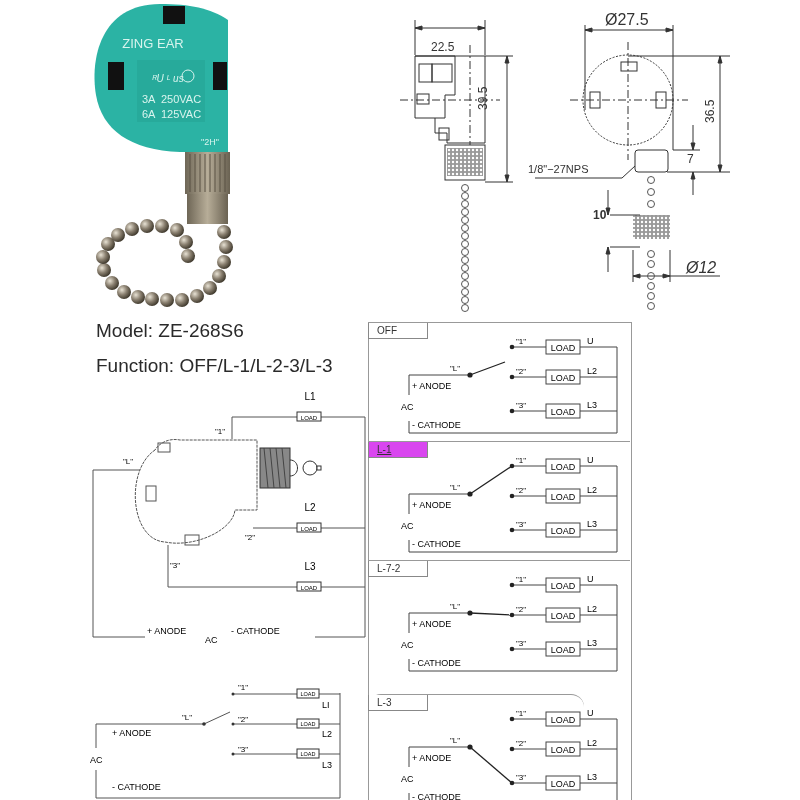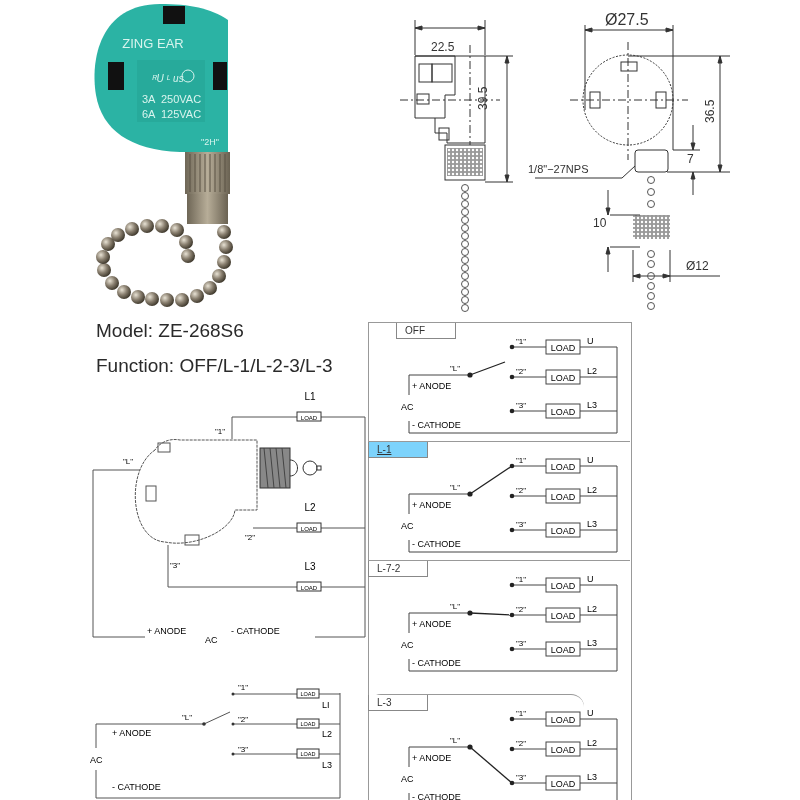--- a/index.html
+++ b/index.html
@@ -182,22 +182,22 @@
       <circle cx="131" cy="276" r="3.5"></circle>
       <circle cx="131" cy="286" r="3.5"></circle>
       <circle cx="131" cy="296" r="3.5"></circle>
       <circle cx="131" cy="306" r="3.5"></circle>
   </g>
 </svg>
 <span class="lbl" style="left:605px;top:11px;font-size:16px;">Ø27.5</span>
 <span class="lbl" style="left:703px;top:123px;font-size:12px;transform:rotate(-90deg);transform-origin:left top;">36.5</span>
 <span class="lbl" style="left:687px;top:152px;font-size:12px;">7</span>
 <span class="lbl" style="left:528px;top:163px;font-size:11px;">1/8"−27NPS</span>
-<span class="lbl" style="left:593px;top:216px;font-size:12px;">10</span>
-<span class="lbl" style="left:686px;top:259px;font-size:12px;">Ø12</span>
+<span class="lbl" style="left:593px;top:208px;font-size:12px;font-weight:bold;">10</span>
+<span class="lbl" style="left:686px;top:259px;font-size:16px;font-style:italic;">Ø12</span>
 
 <div class="lbl model" style="left:96px;top:320px;">Model: ZE-268S6</div>
 <div class="lbl model" style="left:96px;top:355px;">Function: OFF/L-1/L-2-3/L-3</div>
 
 <svg class="abs" style="left:85px;top:390px;" width="285" height="260" viewBox="0 0 285 260">
   <g stroke="#555" stroke-width="1" fill="none">
     <path d="M 147 49 L 147 27 L 280 27 L 280 247 L 8 247 L 8 80 L 58 80"></path>
     <line x1="168" y1="138" x2="280" y2="138"></line>
     <path d="M 83 155 L 83 197 L 280 197"></path>
     <path d="M 70 60 C 40 80 45 150 80 152 C 110 158 148 140 150 120 L 172 120 L 172 50 L 95 50 C 85 48 75 52 70 60 Z" stroke-dasharray="3 1" fill="#fff"></path>
@@ -278,21 +278,21 @@
   <text x="148" y="52" font-size="8">"2"</text>
   <text x="148" y="82" font-size="8">"3"</text>
   <text x="22" y="66" font-size="9">+ ANODE</text>
   <text x="0" y="93" font-size="9">AC</text>
   <text x="22" y="120" font-size="9">- CATHODE</text>
 </svg>
 
 <div class="abs" style="left:368px;top:322px;width:262px;height:478px;border:1px solid #999;border-bottom:none;"></div>
 <div id="panels">
     <div class="abs" style="left: 368px; top: 322px; width: 262px; height: 119px; border-top: 1px solid rgb(153, 153, 153);">
-      <div class="lbl panel-title" style="left: 0px; top: 0px; width: 50px; height: 15px; border-right: 1px solid rgb(136, 136, 136); border-bottom: 1px solid rgb(136, 136, 136); border-left: 1px solid rgb(136, 136, 136); border-image: initial; border-top: none; padding-left: 8px; line-height: 15px; background: rgb(255, 255, 255); margin-left: 28px;">OFF</div>
+      <div class="lbl panel-title" style="left: 0px; top: 0px; width: 50px; height: 15px; border-right: 1px solid rgb(136, 136, 136); border-bottom: 1px solid rgb(136, 136, 136); border-left: 1px solid rgb(136, 136, 136); border-image: initial; border-top: none; padding-left: 8px; line-height: 15px; background: rgb(255, 255, 255);">OFF</div>
       <svg width="262" height="119" style="position: absolute; left: 0px; top: 0px;">
         <path d="M 41 72 L 41 52 L 102 52" stroke="#444" fill="none"></path>
         <path d="M 41 98 L 41 110 L 249 110 L 249 24" stroke="#444" fill="none"></path>
         <line x1="144" y1="24" x2="178" y2="24" stroke="#444"></line>
         <line x1="212" y1="24" x2="249" y2="24" stroke="#444"></line>
         <circle cx="144" cy="24" r="2.3" fill="#222"></circle>
         <rect x="178" y="17" width="34" height="14" fill="#fff" stroke="#444"></rect>
         <text x="195" y="28" font-size="9" text-anchor="middle">LOAD</text>
         <text x="148" y="21" font-size="8">"1"</text>
         <text x="219" y="21" font-size="9">U</text>
@@ -312,21 +312,21 @@
         <text x="219" y="85" font-size="9">L3</text>
         <circle cx="102" cy="52" r="2.6" fill="#222"></circle>
         <line x1="102" y1="52" x2="137" y2="39" stroke="#222" stroke-width="1.3"></line>
         <text x="82" y="48" font-size="8">"L"</text>
         <text x="44" y="66" font-size="9">+ ANODE</text>
         <text x="33" y="87" font-size="9">AC</text>
         <text x="44" y="105" font-size="9">- CATHODE</text>
       </svg>
     </div>
     <div class="abs" style="left: 368px; top: 441px; width: 262px; height: 119px; border-top: 1px solid rgb(153, 153, 153);">
-      <div class="lbl panel-title" style="left: 0px; top: 0px; width: 50px; height: 15px; border-right: 1px solid rgb(136, 136, 136); border-bottom: 1px solid rgb(136, 136, 136); border-left: 1px solid rgb(136, 136, 136); border-image: initial; border-top: none; padding-left: 8px; line-height: 15px; background: #7dd3fc; text-decoration: underline;">L-1</div>
+      <div class="lbl panel-title" style="left: 0px; top: 0px; width: 50px; height: 15px; border-right: 1px solid rgb(136, 136, 136); border-bottom: 1px solid rgb(136, 136, 136); border-left: 1px solid rgb(136, 136, 136); border-image: initial; border-top: none; padding-left: 8px; line-height: 15px; background: #d946ef; text-decoration: underline;">L-1</div>
       <svg width="262" height="119" style="position: absolute; left: 0px; top: 0px;">
         <path d="M 41 72 L 41 52 L 102 52" stroke="#444" fill="none"></path>
         <path d="M 41 98 L 41 110 L 249 110 L 249 24" stroke="#444" fill="none"></path>
         <line x1="144" y1="24" x2="178" y2="24" stroke="#444"></line>
         <line x1="212" y1="24" x2="249" y2="24" stroke="#444"></line>
         <circle cx="144" cy="24" r="2.3" fill="#222"></circle>
         <rect x="178" y="17" width="34" height="14" fill="#fff" stroke="#444"></rect>
         <text x="195" y="28" font-size="9" text-anchor="middle">LOAD</text>
         <text x="148" y="21" font-size="8">"1"</text>
         <text x="219" y="21" font-size="9">U</text>

